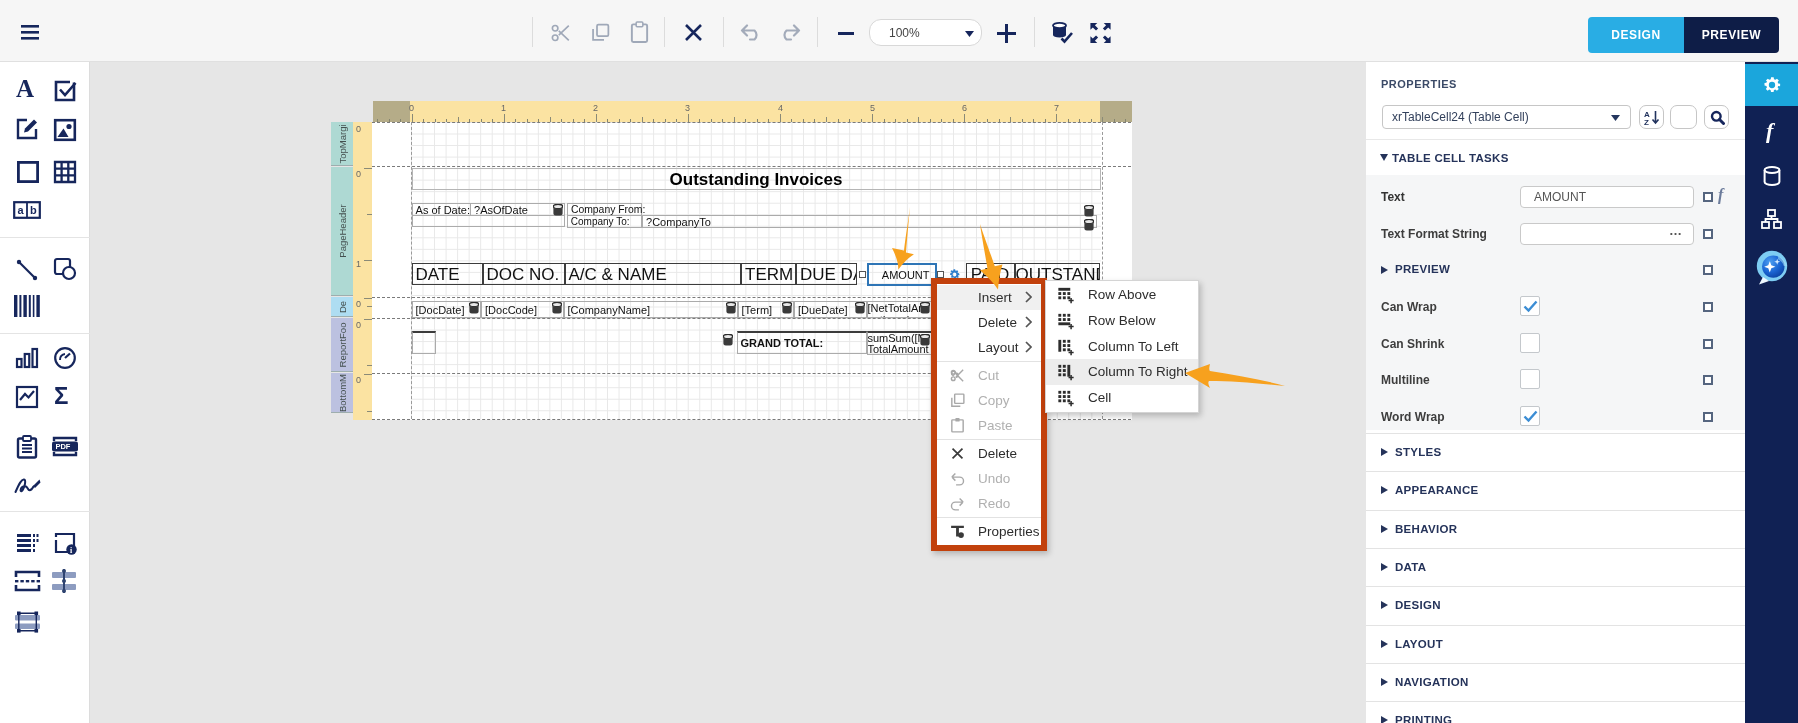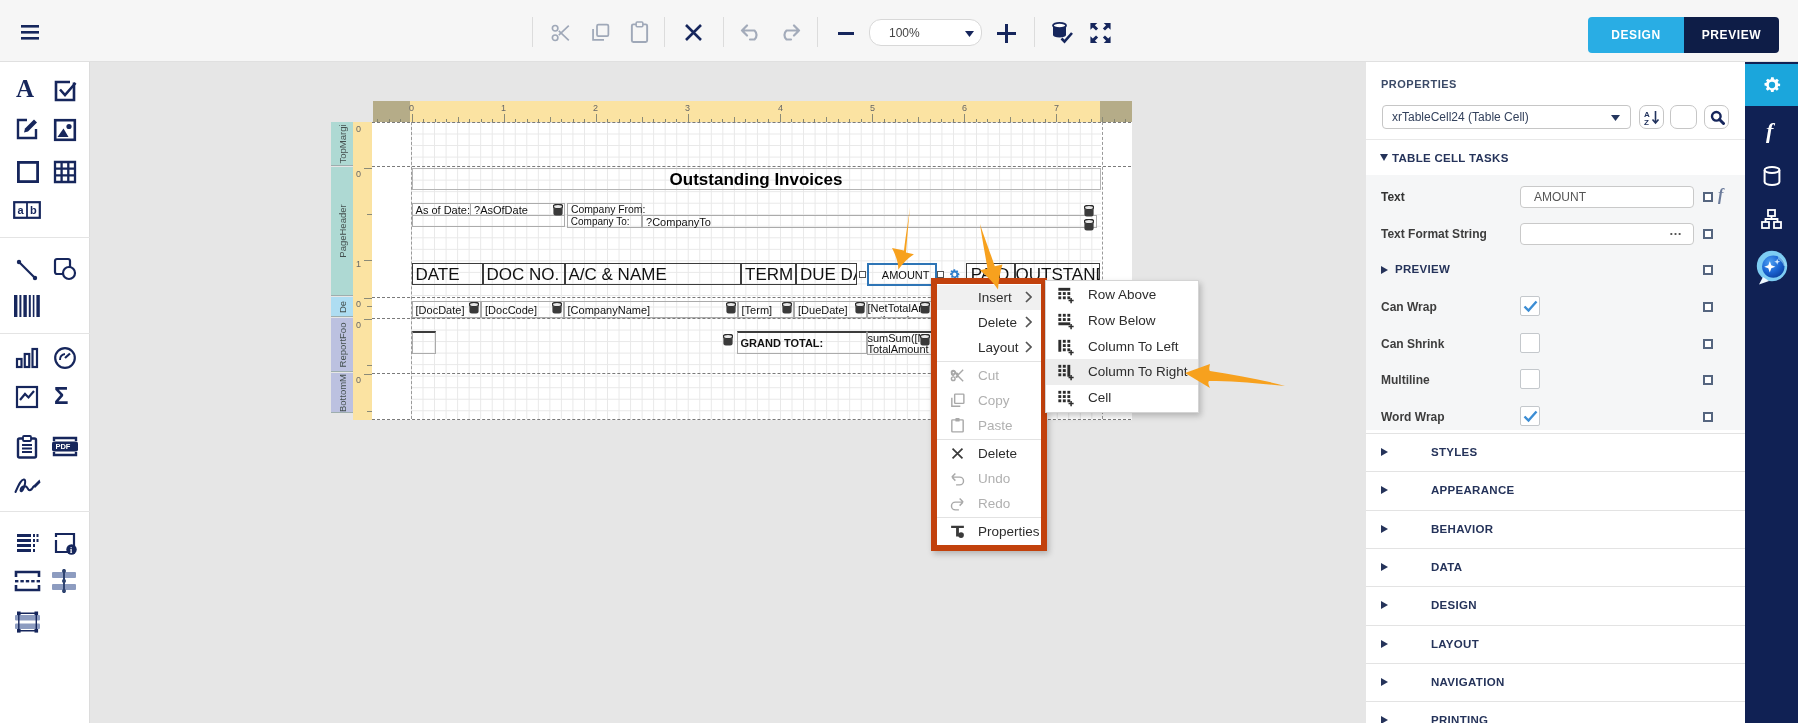--- a/index.html
+++ b/index.html
@@ -43,21 +43,21 @@
 .si.hl { background:#ededed; }
 
 #rpanel { position:absolute; left:1366px; top:62px; width:379px; height:661px; background:#fff; z-index:20; }
 #rpgray { position:absolute; left:0; top:113px; width:379px; height:255px; background:#f5f6f7; }
 .plabel { position:absolute; left:15px; font-size:12px; color:#3d3d3d;font-weight:bold; }
 .pinput { position:absolute; left:154px; width:174px; height:22px; background:#fff; border:1px solid #c9c9c9; border-radius:4px; font-size:12px; color:#555; line-height:20px; padding-left:13px; }
 .psq { position:absolute; left:337px; width:10px; height:10px; border:2px solid #55657f; background:#fff; }
 .pchk { position:absolute; left:154px; width:20px; height:20px; background:#fff; border:1px solid #c4c8cc; border-radius:2px; }
 .sect { position:absolute; left:0; width:379px; height:38px; border-top:1px solid #e3e3e3; }
 .sect .tri { position:absolute; left:15px; top:14px; width:0; height:0; border-left:7px solid #25335a; border-top:4.5px solid transparent; border-bottom:4.5px solid transparent; }
-.sect .stxt { position:absolute; left:29px; top:12px; font-size:11.5px; font-weight:bold; color:#25335a; letter-spacing:.3px;margin-left:36px; }
+.sect .stxt { position:absolute; left:29px; top:12px; font-size:11.5px; font-weight:bold; color:#25335a; letter-spacing:.3px; }
 
 #navybar { position:absolute; left:1745px; top:62px; width:53px; height:661px; background:#102154; z-index:25; }
 #gearbtn { position:absolute; left:0; top:2px; width:53px; height:42px; background:#1ba6dc; }
 </style>
 </head>
 <body>
 <div id="root">
 
   <div id="topbar">
     <svg class="abs" style="left:21px;top:24px" width="18" height="17" viewBox="0 0 18 17">

